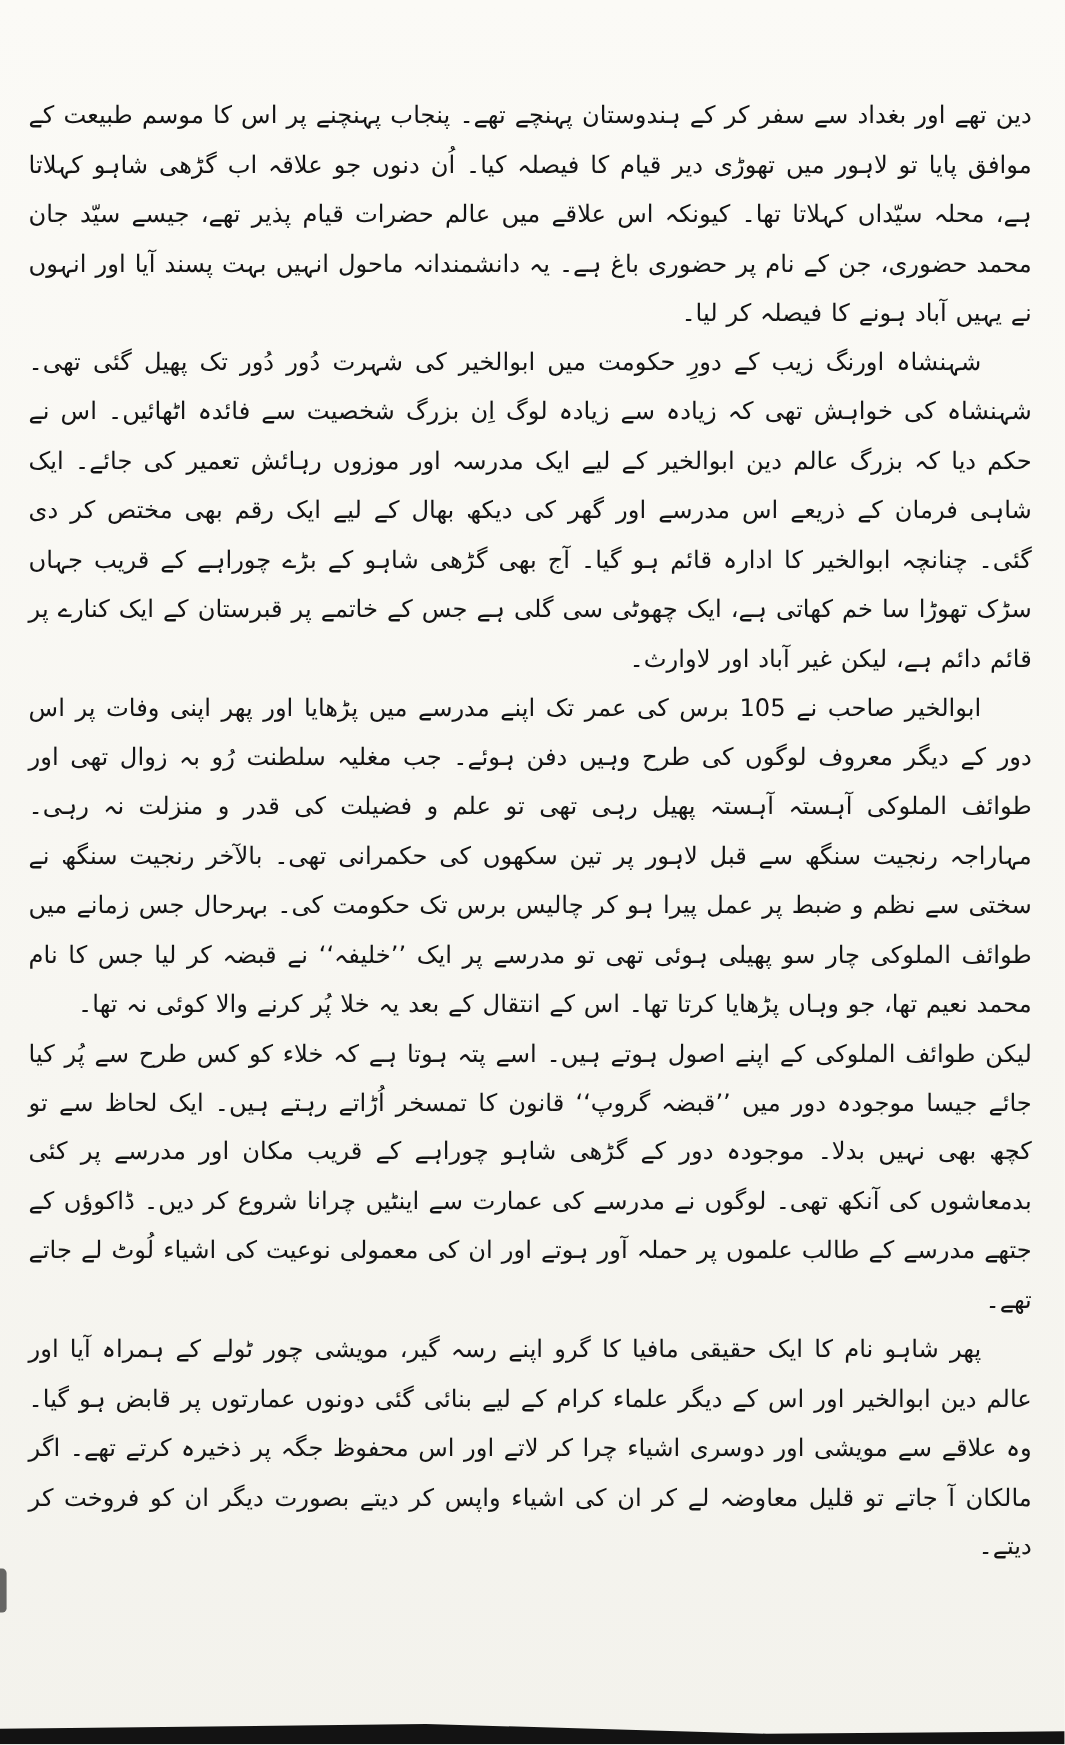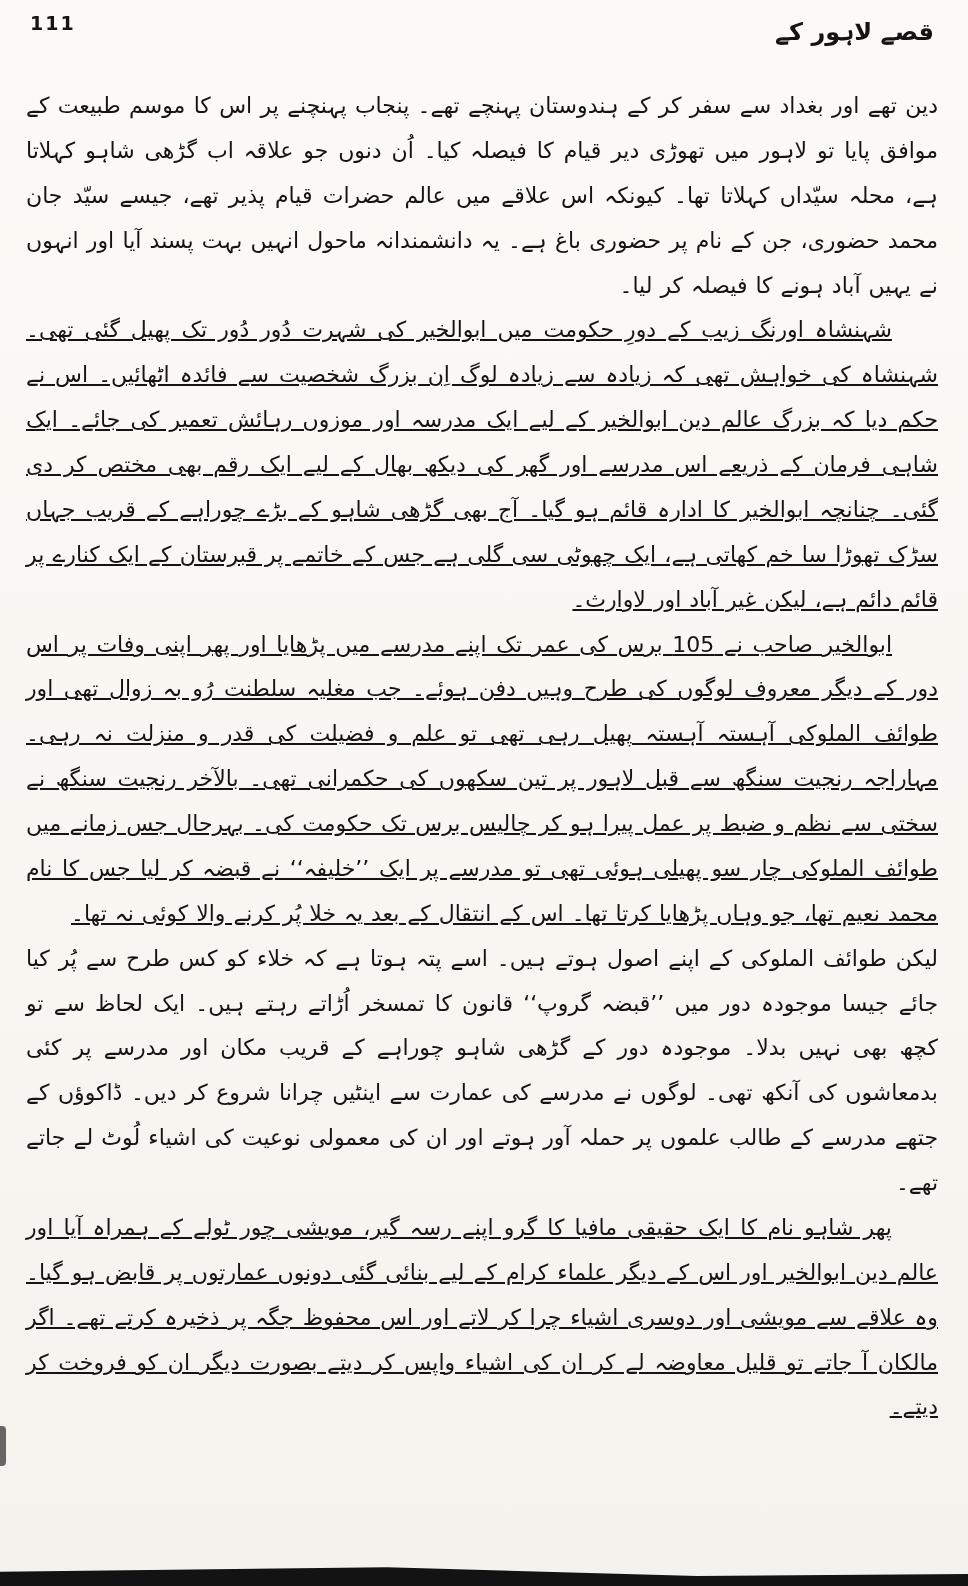--- a/index.html
+++ b/index.html
@@ -54,21 +54,20 @@
     font-size: 22px;
     line-height: 2.04;
     word-spacing: 1px;
   }
   .text-block p {
     margin: 0;
     padding: 0;
   }
   .text-block p.indent {
     text-indent: 46px; 
-    text-decoration: underline;
   }
   
   .scan-edge {
     position: absolute;
     bottom: 0;
     left: 0;
     width: 100%;
     height: 22px;
     background: #131313;
     clip-path: polygon(0 35%, 40% 15%, 72% 55%, 100% 45%, 100% 100%, 0 100%);
@@ -82,24 +81,20 @@
     background: #2a2a2a;
     border-radius: 0 4px 4px 0;
     opacity: .7;
   }
 </style>
 </head>
 <body>
 
 <div class="page">
 
-  <div class="page-head">
-    <div class="page-number">111</div>
-    <div class="page-title">قصے لاہور کے</div>
-  </div>
 
   <div class="text-block">
     <p>دین تھے اور بغداد سے سفر کر کے ہندوستان پہنچے تھے۔ پنجاب پہنچنے پر اس کا موسم طبیعت کے موافق پایا تو لاہور میں تھوڑی دیر قیام کا فیصلہ کیا۔ اُن دنوں جو علاقہ اب گڑھی شاہو کہلاتا ہے، محلہ سیّداں کہلاتا تھا۔ کیونکہ اس علاقے میں عالم حضرات قیام پذیر تھے، جیسے سیّد جان محمد حضوری، جن کے نام پر حضوری باغ ہے۔ یہ دانشمندانہ ماحول انہیں بہت پسند آیا اور انہوں نے یہیں آباد ہونے کا فیصلہ کر لیا۔</p>
     <p class="indent">شہنشاہ اورنگ زیب کے دورِ حکومت میں ابوالخیر کی شہرت دُور دُور تک پھیل گئی تھی۔ شہنشاہ کی خواہش تھی کہ زیادہ سے زیادہ لوگ اِن بزرگ شخصیت سے فائدہ اٹھائیں۔ اس نے حکم دیا کہ بزرگ عالم دین ابوالخیر کے لیے ایک مدرسہ اور موزوں رہائش تعمیر کی جائے۔ ایک شاہی فرمان کے ذریعے اس مدرسے اور گھر کی دیکھ بھال کے لیے ایک رقم بھی مختص کر دی گئی۔ چنانچہ ابوالخیر کا ادارہ قائم ہو گیا۔ آج بھی گڑھی شاہو کے بڑے چوراہے کے قریب جہاں سڑک تھوڑا سا خم کھاتی ہے، ایک چھوٹی سی گلی ہے جس کے خاتمے پر قبرستان کے ایک کنارے پر قائم دائم ہے، لیکن غیر آباد اور لاوارث۔</p>
     <p class="indent">ابوالخیر صاحب نے 105 برس کی عمر تک اپنے مدرسے میں پڑھایا اور پھر اپنی وفات پر اس دور کے دیگر معروف لوگوں کی طرح وہیں دفن ہوئے۔ جب مغلیہ سلطنت رُو بہ زوال تھی اور طوائف الملوکی آہستہ آہستہ پھیل رہی تھی تو علم و فضیلت کی قدر و منزلت نہ رہی۔ مہاراجہ رنجیت سنگھ سے قبل لاہور پر تین سکھوں کی حکمرانی تھی۔ بالآخر رنجیت سنگھ نے سختی سے نظم و ضبط پر عمل پیرا ہو کر چالیس برس تک حکومت کی۔ بہرحال جس زمانے میں طوائف الملوکی چار سو پھیلی ہوئی تھی تو مدرسے پر ایک ’’خلیفہ‘‘ نے قبضہ کر لیا جس کا نام محمد نعیم تھا، جو وہاں پڑھایا کرتا تھا۔ اس کے انتقال کے بعد یہ خلا پُر کرنے والا کوئی نہ تھا۔</p>
     <p>لیکن طوائف الملوکی کے اپنے اصول ہوتے ہیں۔ اسے پتہ ہوتا ہے کہ خلاء کو کس طرح سے پُر کیا جائے جیسا موجودہ دور میں ’’قبضہ گروپ‘‘ قانون کا تمسخر اُڑاتے رہتے ہیں۔ ایک لحاظ سے تو کچھ بھی نہیں بدلا۔ موجودہ دور کے گڑھی شاہو چوراہے کے قریب مکان اور مدرسے پر کئی بدمعاشوں کی آنکھ تھی۔ لوگوں نے مدرسے کی عمارت سے اینٹیں چرانا شروع کر دیں۔ ڈاکوؤں کے جتھے مدرسے کے طالب علموں پر حملہ آور ہوتے اور ان کی معمولی نوعیت کی اشیاء لُوٹ لے جاتے تھے۔</p>
     <p class="indent">پھر شاہو نام کا ایک حقیقی مافیا کا گرو اپنے رسہ گیر، مویشی چور ٹولے کے ہمراہ آیا اور عالم دین ابوالخیر اور اس کے دیگر علماء کرام کے لیے بنائی گئی دونوں عمارتوں پر قابض ہو گیا۔ وہ علاقے سے مویشی اور دوسری اشیاء چرا کر لاتے اور اس محفوظ جگہ پر ذخیرہ کرتے تھے۔ اگر مالکان آ جاتے تو قلیل معاوضہ لے کر ان کی اشیاء واپس کر دیتے بصورت دیگر ان کو فروخت کر دیتے۔</p>
   </div>
 
   <div class="scan-speck"></div>

